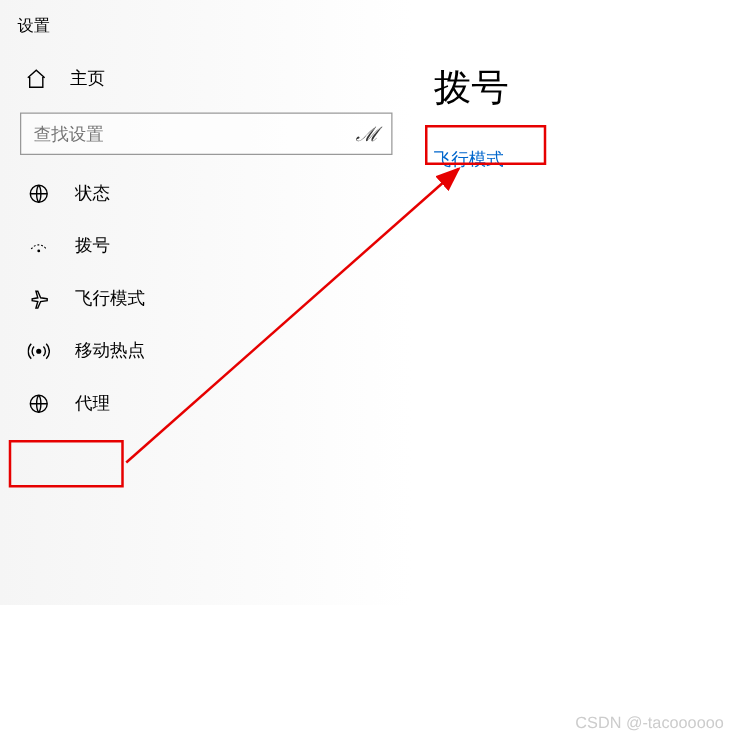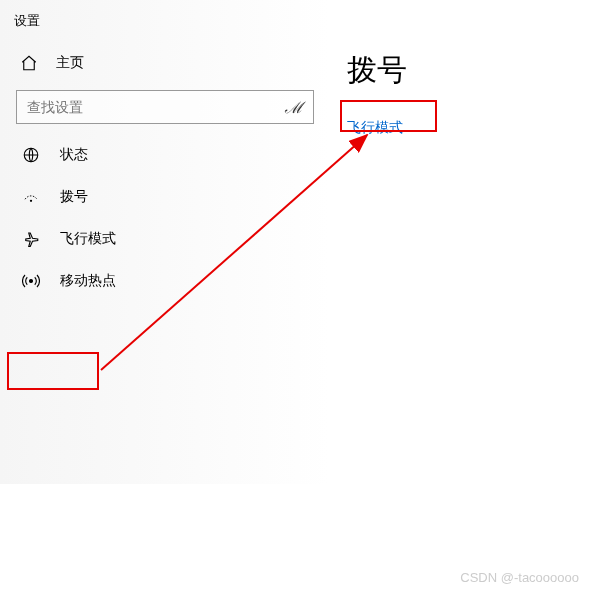--- a/index.html
+++ b/index.html
@@ -188,20 +188,29 @@
   <div class="nav-item">
     <span class="icon">
       <svg width="18" height="18" viewBox="0 0 24 24" fill="none" stroke="#000" stroke-width="1.5">
         <circle cx="12" cy="12" r="2" fill="#000"></circle>
           <path d="M7 17c-2.8-2.8-2.8-7.2 0-10M17 7c2.8 2.8 2.8 7.2 0 10M4 20c-4.4-4.4-4.4-11.6 0-16M20 4c4.4 4.4 4.4 11.6 0 16"></path>
       </svg>
     </span>
     <span class="nav-label">移动热点</span>
   </div>
 
+  <div class="nav-item">
+    <span class="icon">
+      <svg width="18" height="18" viewBox="0 0 24 24" fill="none" stroke="#000" stroke-width="1.5">
+        <circle cx="12" cy="12" r="9"></circle>
+          <path d="M3 12h18M12 3c3 3 3 15 0 18M12 3c-3 3-3 15 0 18"></path>
+      </svg>
+    </span>
+    <span class="nav-label">代理</span>
+  </div>
 </div>
 
 <div class="main">
   <div class="main-title">拨号</div>
   <div class="new-conn-link">飞行模式</div>
 </div>
 
 <div class="highlight-box highlight-sidebar"></div>
 <div class="highlight-box highlight-link"></div>
 

